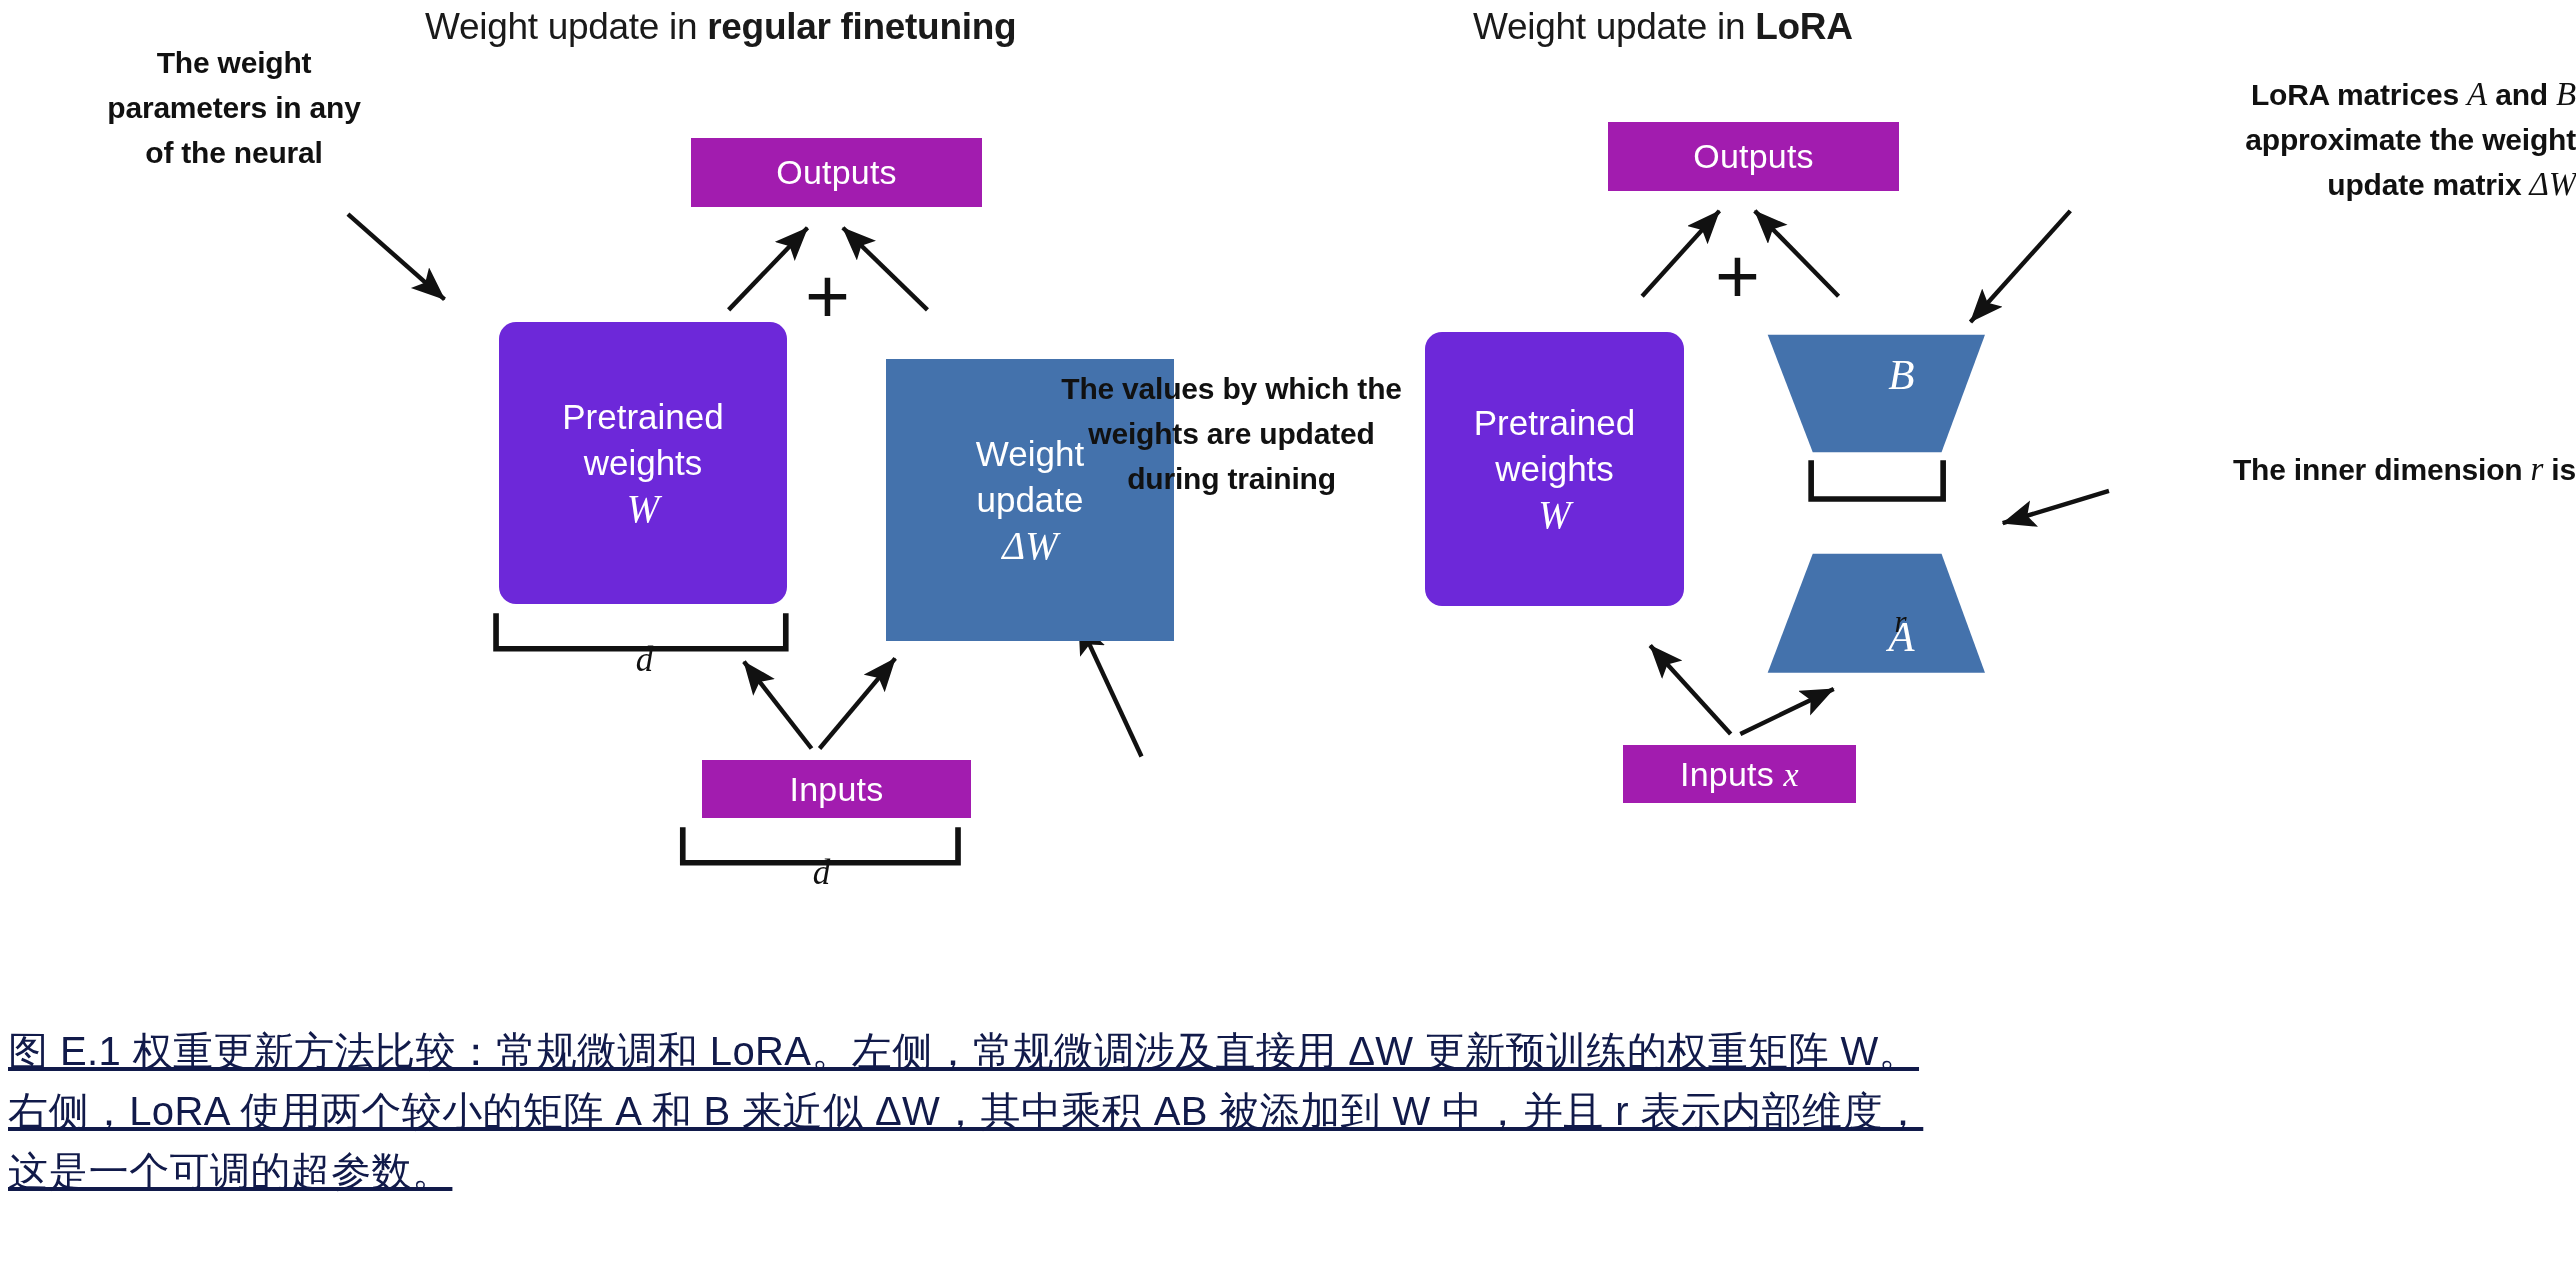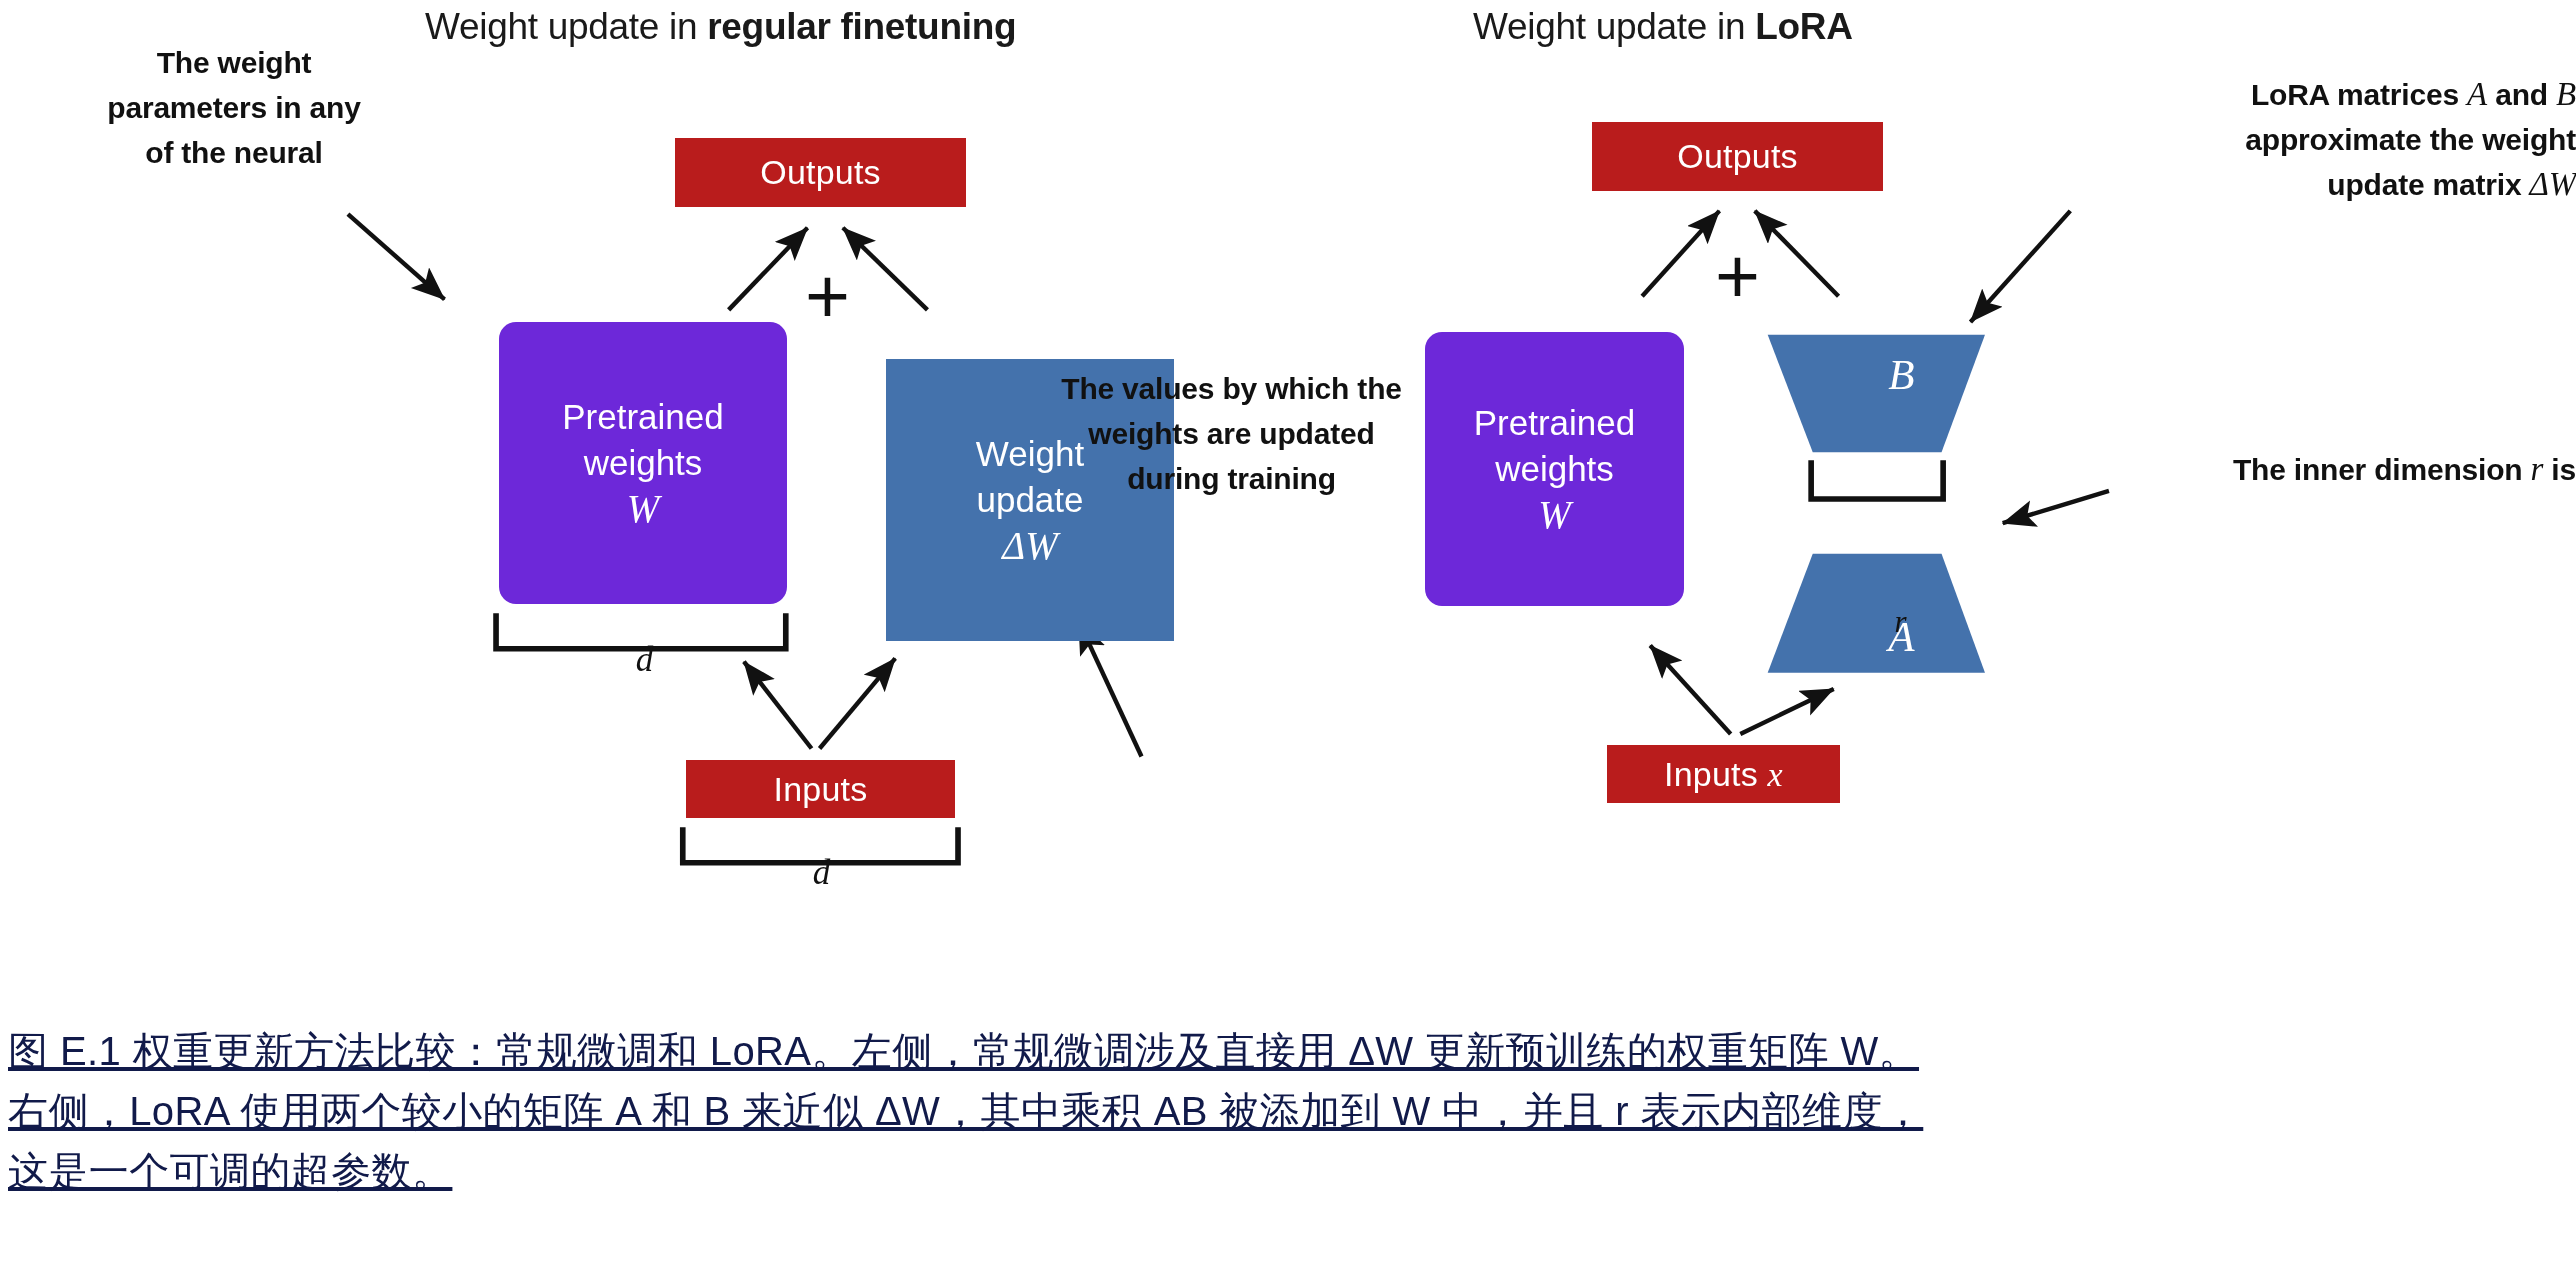--- a/index.html
+++ b/index.html
@@ -64,25 +64,26 @@
   
   .box {
     position: absolute;
     display: flex;
     align-items: center;
     justify-content: center;
     text-align: center;
     box-sizing: border-box;
   }
   .box-black {
-    background: #b91c1c;
+    background: #a21caf;
     color: #ffffff;
     font-size: 34px;
     font-weight: 400;
     letter-spacing: 0.2px;
+    margin-left: 16px;
   }
   .box-gray {
     background: #6d28d9;
     color: #ffffff;
     font-size: 35px;
     font-weight: 400;
     line-height: 46px;
     border-radius: 17px;
   }
   .box-blue {

